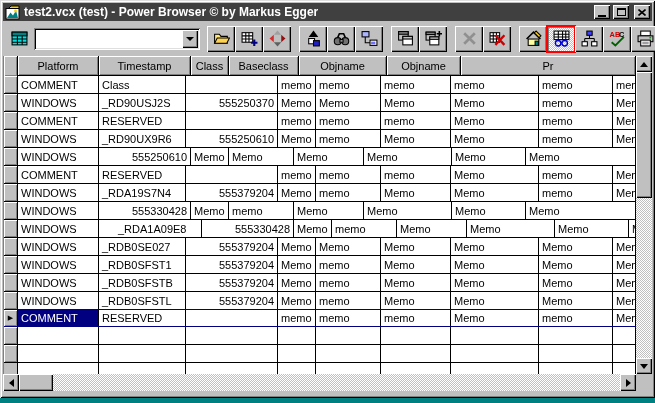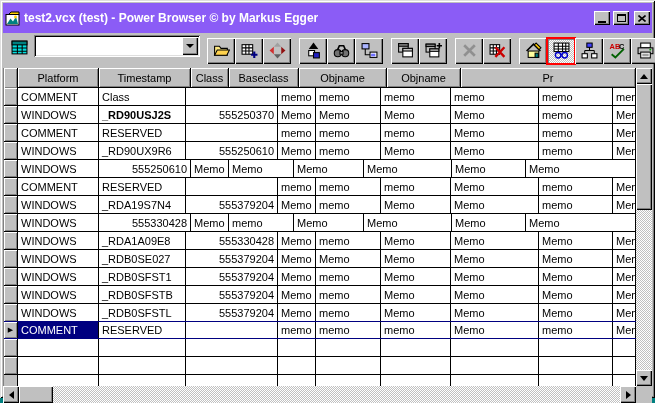--- a/index.html
+++ b/index.html
@@ -8,33 +8,33 @@
     background:#008080;
     font-family:"Liberation Sans", sans-serif;
     width:655px; height:403px; overflow:hidden;
   }
   .window {
     width:655px; height:398px; background:#c0c0c0; padding:3px;
     box-shadow: inset 1px 1px 0 #dfdfdf, inset -1px -1px 0 #000,
                 inset 2px 2px 0 #fff, inset -2px -2px 0 #808080;
   }
   
-  .titlebar { height:18px; background:#8b5cf6; display:flex; align-items:center; padding:15px 2px; gap:3px; }
+  .titlebar { height:18px; background:#404040; display:flex; align-items:center; padding:3px 2px; gap:3px; }
   .title-icon { width:16px; height:15px; flex:0 0 auto; }
   .title-text { color:#fff; font-weight:bold; font-size:12px; flex:1; white-space:nowrap; overflow:hidden; }
   .tb-btn {
     width:16px; height:14px; background:#c0c0c0; flex:0 0 auto;
     display:flex; align-items:center; justify-content:center; padding:0; border:none;
     box-shadow: inset 1px 1px 0 #fff, inset -1px -1px 0 #000, inset -2px -2px 0 #808080;
   }
   .tb-btn.close { margin-left:2px; }
   .glyph-min { width:8px; height:2px; background:#000; margin-top:7px; }
   .glyph-max { width:9px; height:8px; border:1px solid #000; border-top:2px solid #000; }
   
-  .toolbar { height:35px; display:flex; padding:2px 3px 2px 4px; }
+  .toolbar { height:35px; display:flex; align-items:center; padding:2px 3px 2px 4px; }
   .tool-flat { width:24px; height:24px; display:flex; align-items:center; justify-content:center; background:transparent; border:none; }
   .combo {
     width:182px; height:22px; background:#fff; margin-left:3px; display:flex;
     box-shadow: inset 1px 1px 0 #808080, inset -1px -1px 0 #fff, inset 2px 2px 0 #000, inset -2px -2px 0 #dfdfdf;
     padding:2px; align-items:stretch;
   }
   .combo input { flex:1; border:none; outline:none; background:#fff; font-size:11px; font-family:"Liberation Sans",sans-serif; padding:0 2px; min-width:0; }
   .combo-btn {
     width:16px; background:#c0c0c0; border:none; padding:0;
     display:flex; align-items:center; justify-content:center;
@@ -323,21 +323,21 @@
           <div class="cell" style="flex: 0 0 38px; width: 38px;">memo</div>
           <div class="cell" style="flex: 0 0 65px; width: 65px;">memo</div>
           <div class="cell" style="flex: 0 0 70px; width: 70px;">memo</div>
           <div class="cell" style="flex: 0 0 88px; width: 88px;">memo</div>
           <div class="cell" style="flex: 0 0 74px; width: 74px;">memo</div>
           <div class="cell" style="flex: 1 1 auto;">memo</div>
         </div>
         <div class="grow">
           <div class="rh-cell"></div>
           <div class="cell" style="flex: 0 0 81px; width: 81px;">WINDOWS</div>
-          <div class="cell" style="flex: 0 0 87px; width: 87px; font-weight: bold;">_RD90USJ2S</div>
+          <div class="cell" style="flex: 0 0 87px; width: 87px;">_RD90USJ2S</div>
           <div class="cell num" style="flex: 0 0 92px; width: 92px;">555250370</div>
           <div class="cell" style="flex: 0 0 38px; width: 38px;">Memo</div>
           <div class="cell" style="flex: 0 0 65px; width: 65px;">Memo</div>
           <div class="cell" style="flex: 0 0 70px; width: 70px;">Memo</div>
           <div class="cell" style="flex: 0 0 88px; width: 88px;">Memo</div>
           <div class="cell" style="flex: 0 0 74px; width: 74px;">memo</div>
           <div class="cell" style="flex: 1 1 auto;">Memo</div>
         </div>
         <div class="grow">
           <div class="rh-cell"></div>
@@ -405,21 +405,21 @@
           <div class="cell" style="flex: 0 0 38px; width: 38px;">Memo</div>
           <div class="cell" style="flex: 0 0 65px; width: 65px;">memo</div>
           <div class="cell" style="flex: 0 0 70px; width: 70px;">Memo</div>
           <div class="cell" style="flex: 0 0 88px; width: 88px;">Memo</div>
           <div class="cell" style="flex: 0 0 74px; width: 74px;">Memo</div>
           <div class="cell" style="flex: 1 1 auto;">Memo</div>
         </div>
         <div class="grow">
           <div class="rh-cell"></div>
           <div class="cell" style="flex: 0 0 81px; width: 81px;">WINDOWS</div>
-          <div class="cell" style="flex: 0 0 87px; width: 87px;">_RDA1A09E8</div>
+          <div class="cell" style="flex: 0 0 87px; width: 87px; margin-left: 16px;">_RDA1A09E8</div>
           <div class="cell num" style="flex: 0 0 92px; width: 92px;">555330428</div>
           <div class="cell" style="flex: 0 0 38px; width: 38px;">Memo</div>
           <div class="cell" style="flex: 0 0 65px; width: 65px;">memo</div>
           <div class="cell" style="flex: 0 0 70px; width: 70px;">Memo</div>
           <div class="cell" style="flex: 0 0 88px; width: 88px;">Memo</div>
           <div class="cell" style="flex: 0 0 74px; width: 74px;">Memo</div>
           <div class="cell" style="flex: 1 1 auto;">Memo</div>
         </div>
         <div class="grow">
           <div class="rh-cell"></div>

